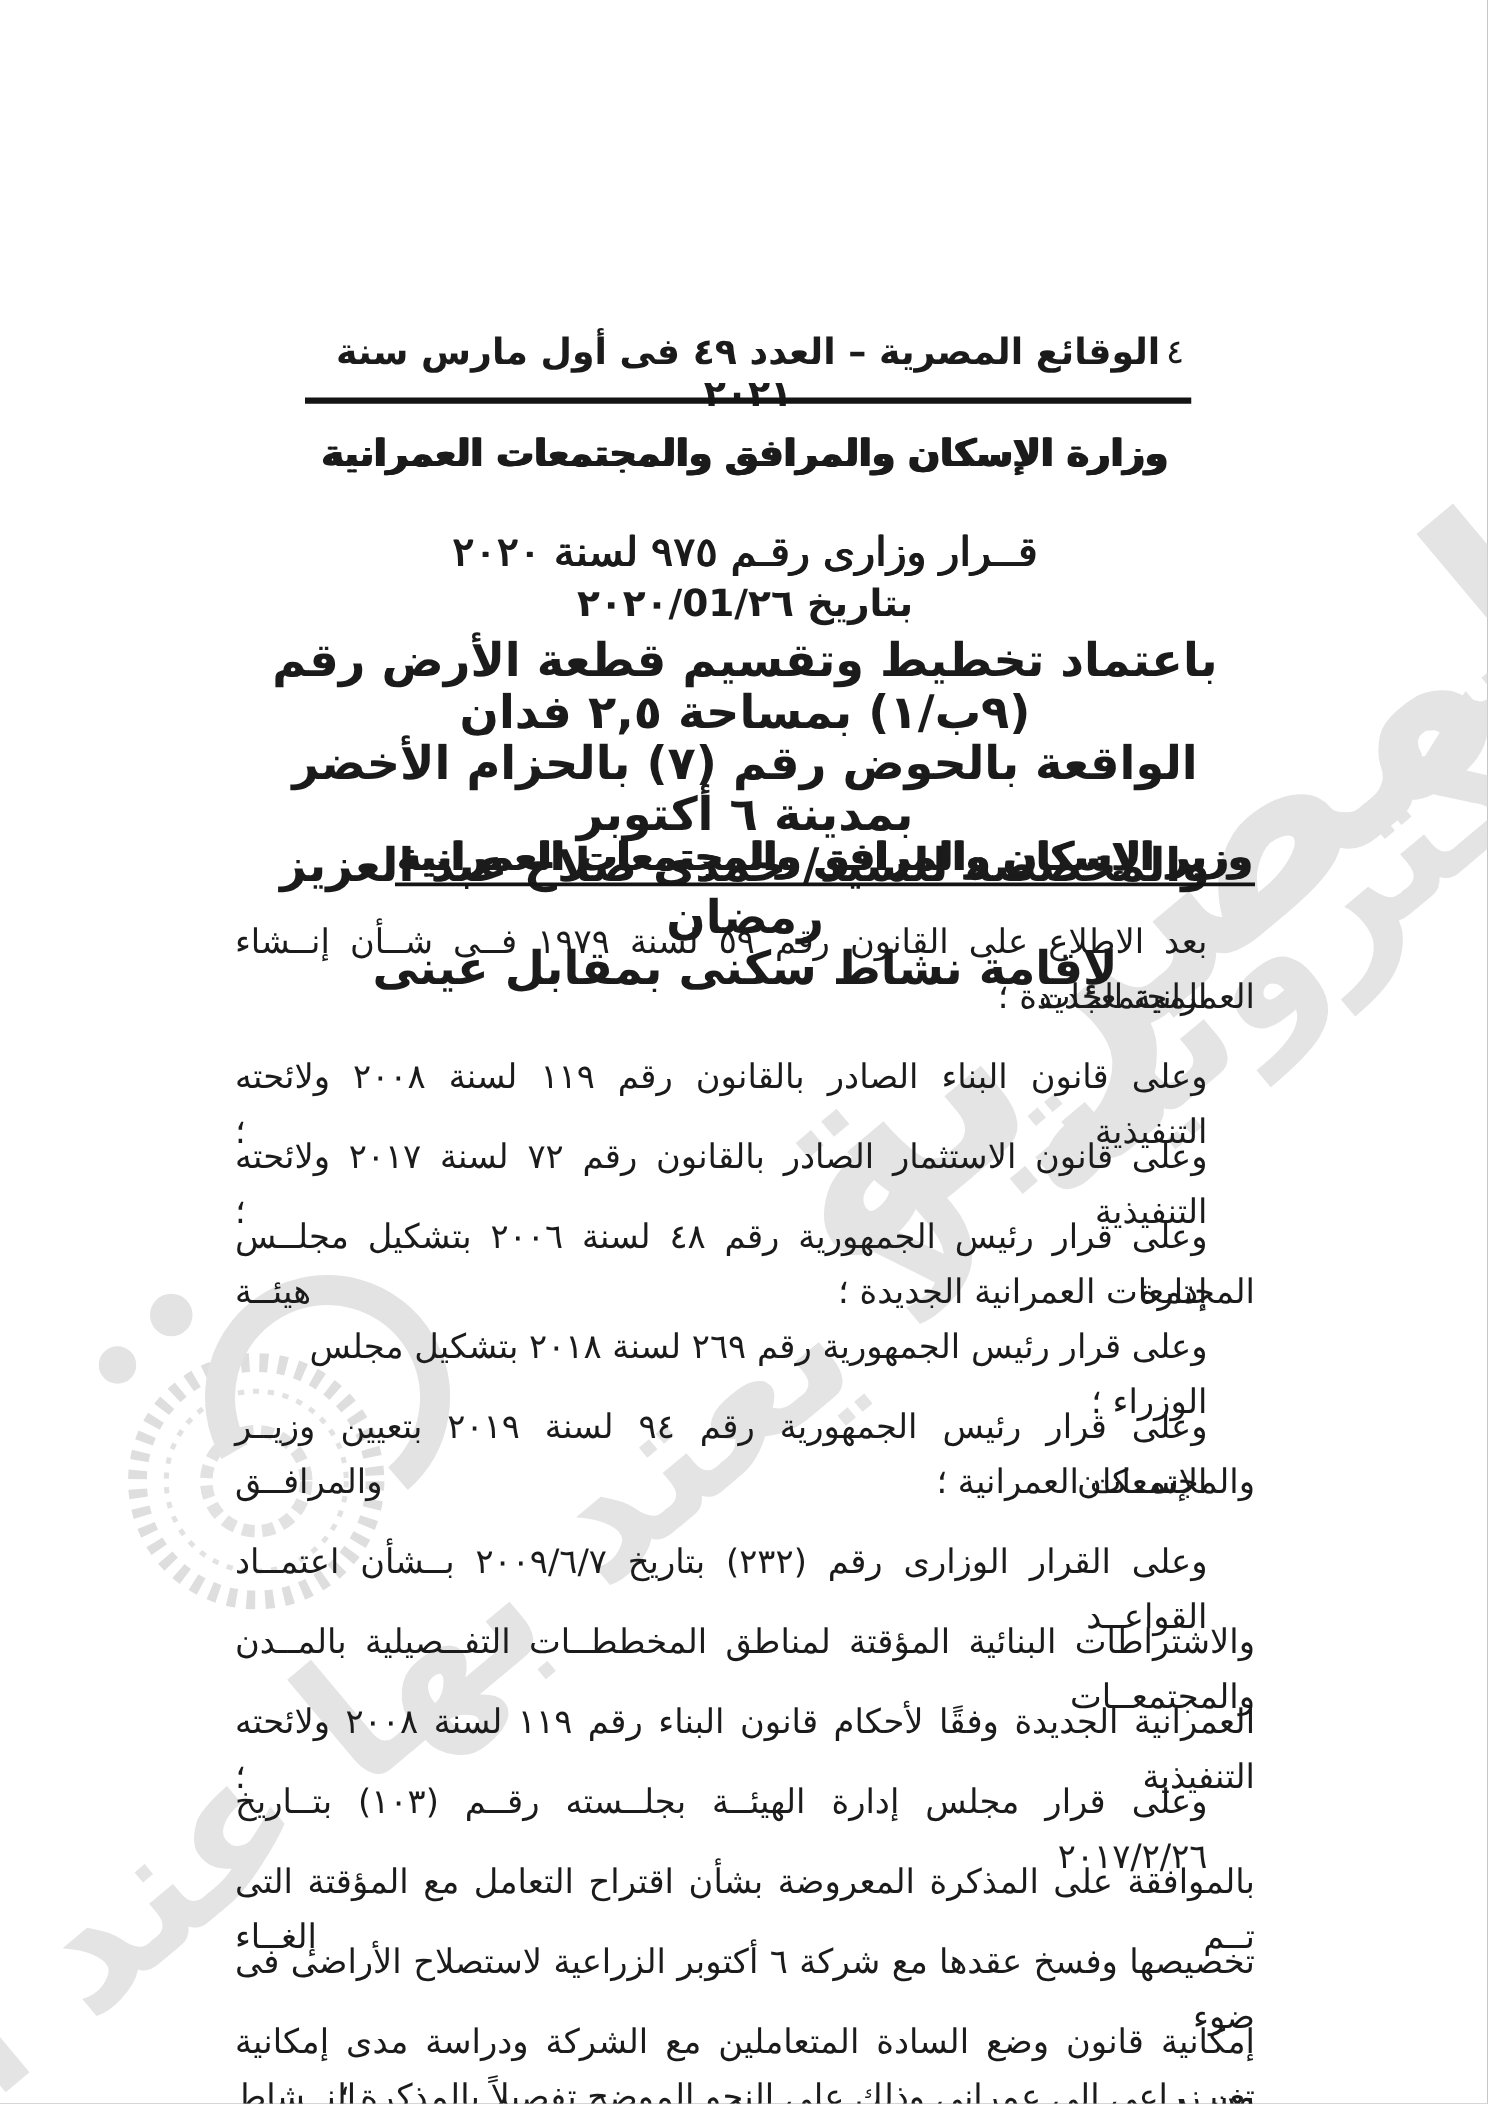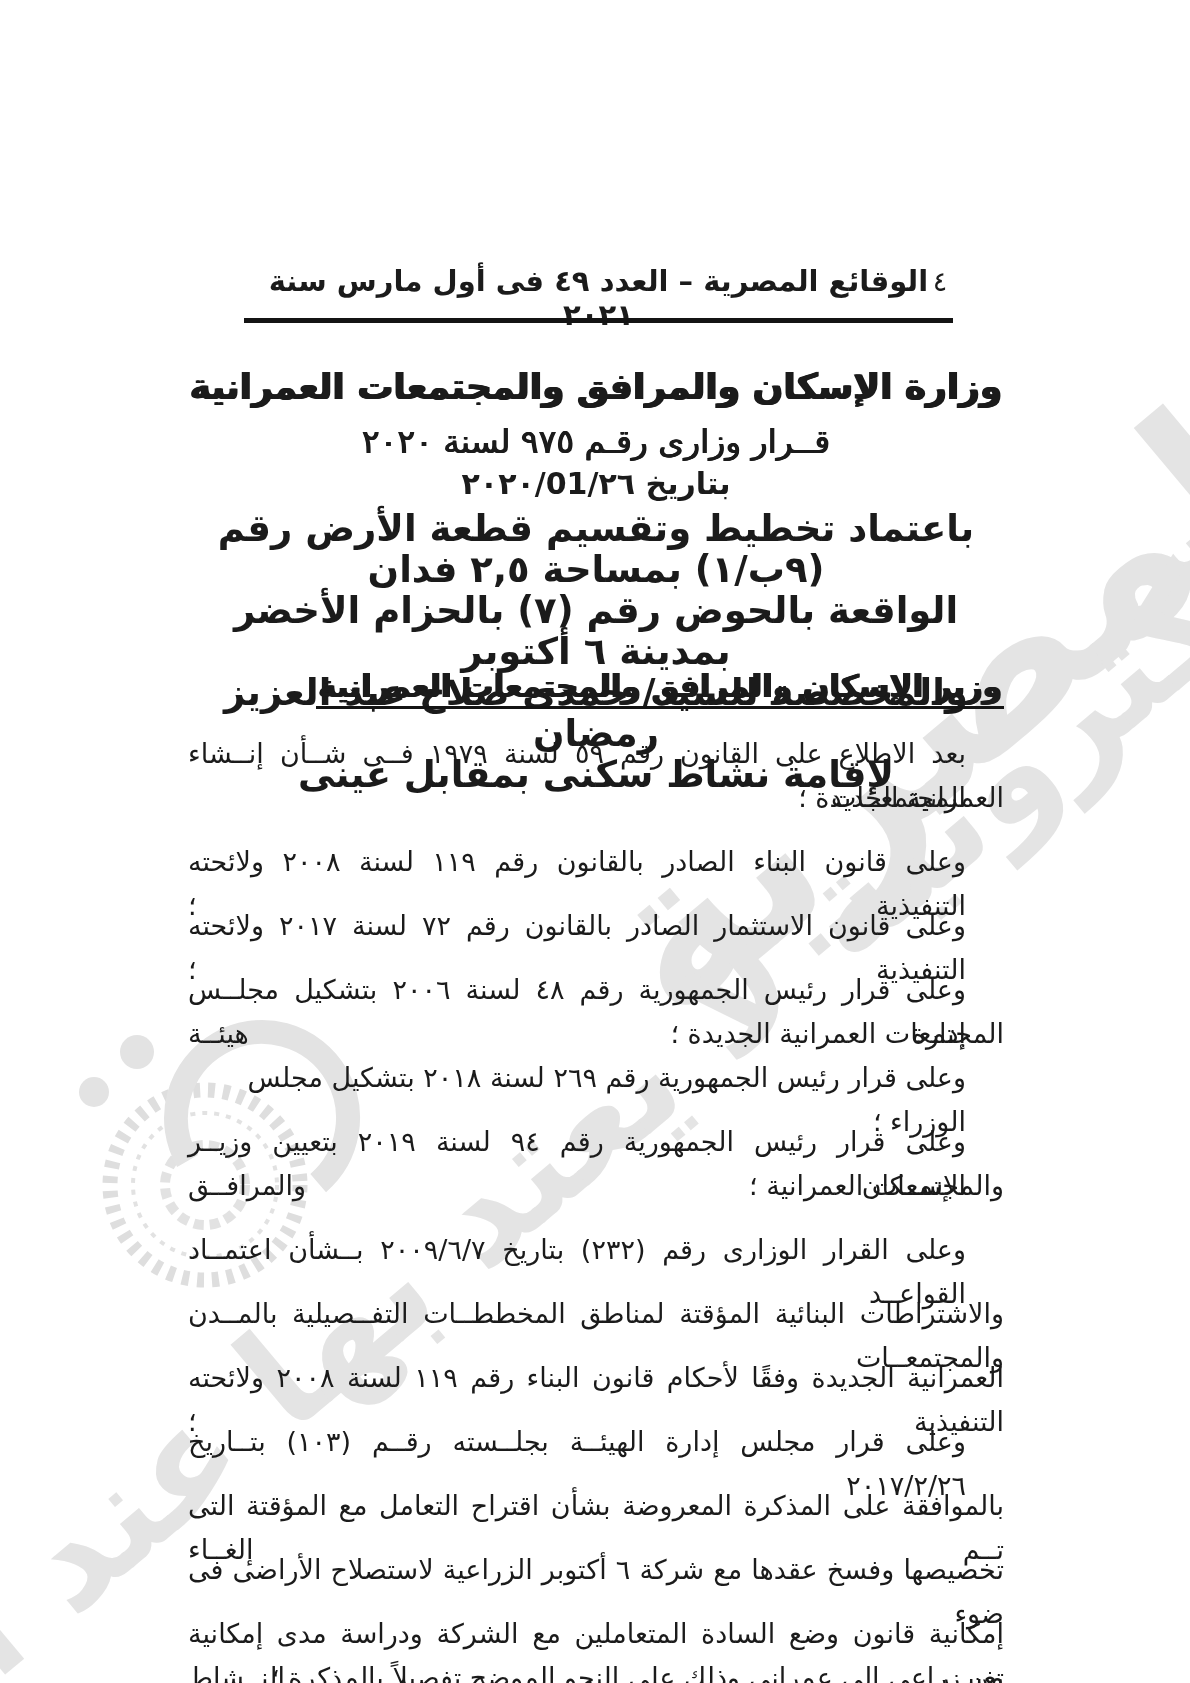--- a/index.html
+++ b/index.html
@@ -44,21 +44,21 @@
   .page-num{
     position:absolute;top:266px;left:920px;width:40px;
     text-align:center;font-size:27px;
   }
   .rule{
     position:absolute;top:318px;left:244px;width:709px;height:5px;
     background:#141414;
   }
   .center-col{position:absolute;left:188px;width:816px;text-align:center;}
   .ministry{
-    top:366px;font-size:36px;font-weight:bold;
+    top:346px;font-size:30px;font-weight:bold;
     text-shadow:0.9px 0 0 currentColor,-0.9px 0 0 currentColor;
   }
   .decree-no{
     top:422px;font-size:33px;font-weight:normal;
     text-shadow:0.6px 0 0 currentColor,-0.6px 0 0 currentColor;
   }
   .decree-date{top:466px;font-size:30px;font-weight:bold;}
   .subject{top:508px;font-size:37px;font-weight:bold;line-height:41px;}
   .minister-heading-wrap{
     position:absolute;top:668px;right:186px;text-align:right;

